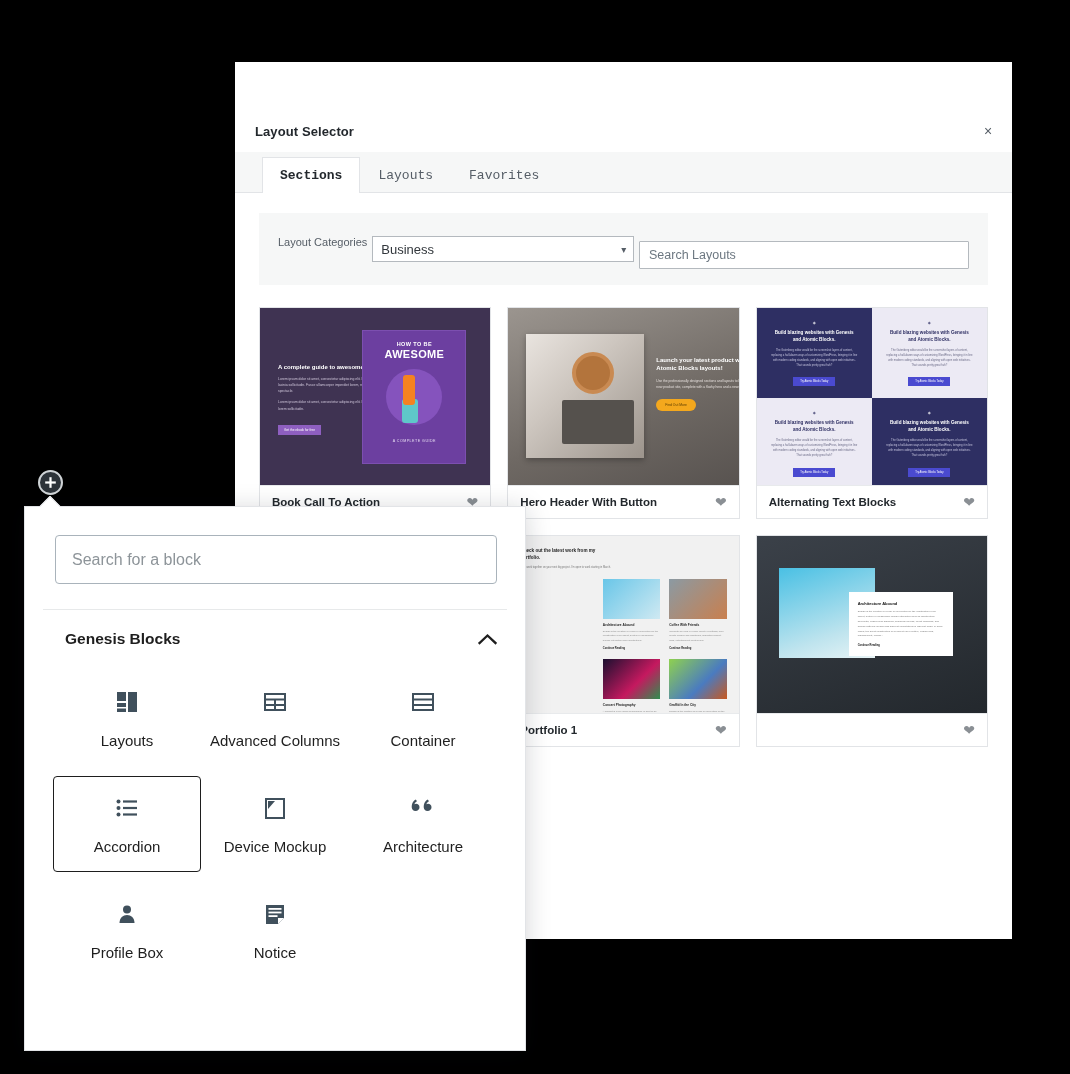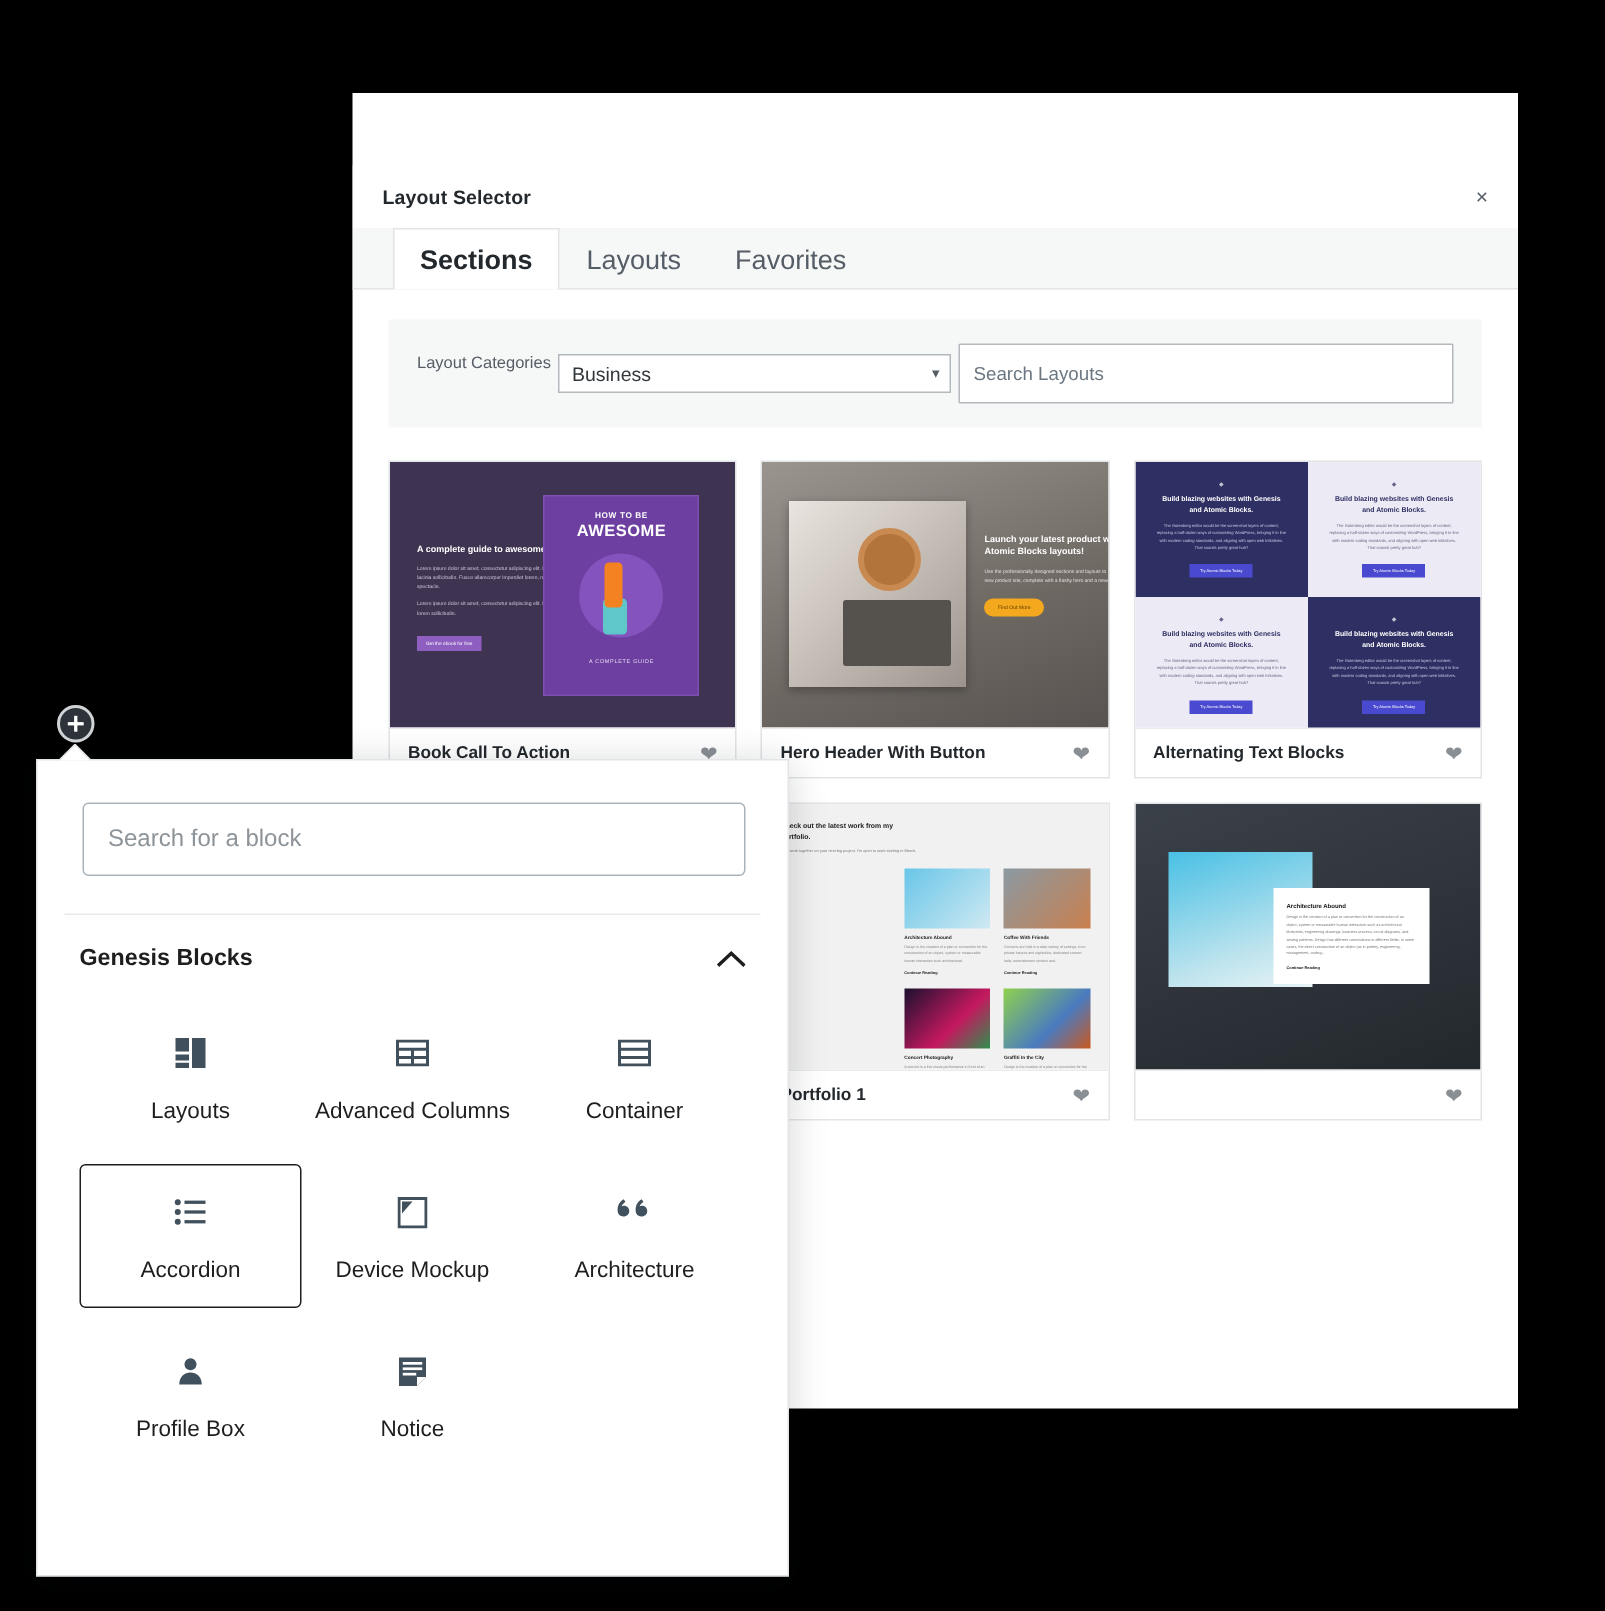--- a/index.html
+++ b/index.html
@@ -42,29 +42,29 @@
   }
 
   
   .tabbar {
     height: 41px; background: #f6f7f7;
     border-bottom: 1px solid #e2e4e7;
     display: flex; align-items: flex-end;
     padding-left: 27px;
   }
   .tab {
-    font-size: 18px; color: #555d66;
+    font-size: 13px; color: #555d66;
     padding: 11px 17px 11px 17px;
     line-height: 1;
     cursor: pointer;
     border: 1px solid transparent;
     border-bottom: none;
     position: relative; top: 1px;
     background: transparent;
-    font-family: Liberation Sans, sans-serif;
+    font-family: Liberation Mono, monospace;
   }
   .tab.active {
     background: #ffffff;
     border-color: #e2e4e7;
     color: #23282d; font-weight: bold;
   }
 
   
   .filterbar {
     margin: 20px 24px 0 24px;
@@ -86,21 +86,21 @@
     border-radius: 0;
     font-family: "Liberation Sans", sans-serif;
   }
   .select-chev {
     position: absolute; right: 8px; top: 50%;
     transform: translateY(-50%);
     pointer-events: none; color: #555d66; font-size: 10px;
   }
   .search-layouts {
     margin-left: auto;
-    width: 330px; height: 40px;
+    width: 330px; height: 28px;
     border: 1px solid #b4b9be; background: #fff;
     font-size: 12.5px; color: #32373c;
     padding: 0 9px; border-radius: 1px;
     font-family: "Liberation Sans", sans-serif;
     align-self: flex-end; margin-bottom: 16px;
   }
   .search-layouts::placeholder { color: #6c7781; }
 
   
   .grid {
@@ -260,21 +260,21 @@
     font-size: 16px; color: #1e1e1e;
     padding: 0 16px;
     font-family: "Liberation Sans", sans-serif;
     background:#fff;
   }
   .ins-search::placeholder { color: #8d9499; }
   .ins-divider { height:1px; background:#e7e9ea; margin: 25px 18px 0 18px; }
 
   .panel-head {
     display:flex; align-items:center;
-    padding: 20px 28px 0 28px;
+    padding: 20px 28px 0 40px;
     cursor: pointer;
     text-align: center;
   }
   .panel-head .t { font-size: 15.5px; font-weight: bold; color:#1e1e1e; }
   .panel-head .chev { margin-left:auto; color:#1e1e1e; display:flex; }
 
   .block-grid {
     display:grid; grid-template-columns: repeat(3, 1fr);
     padding: 22px 28px 0 28px;
     row-gap: 10px;

